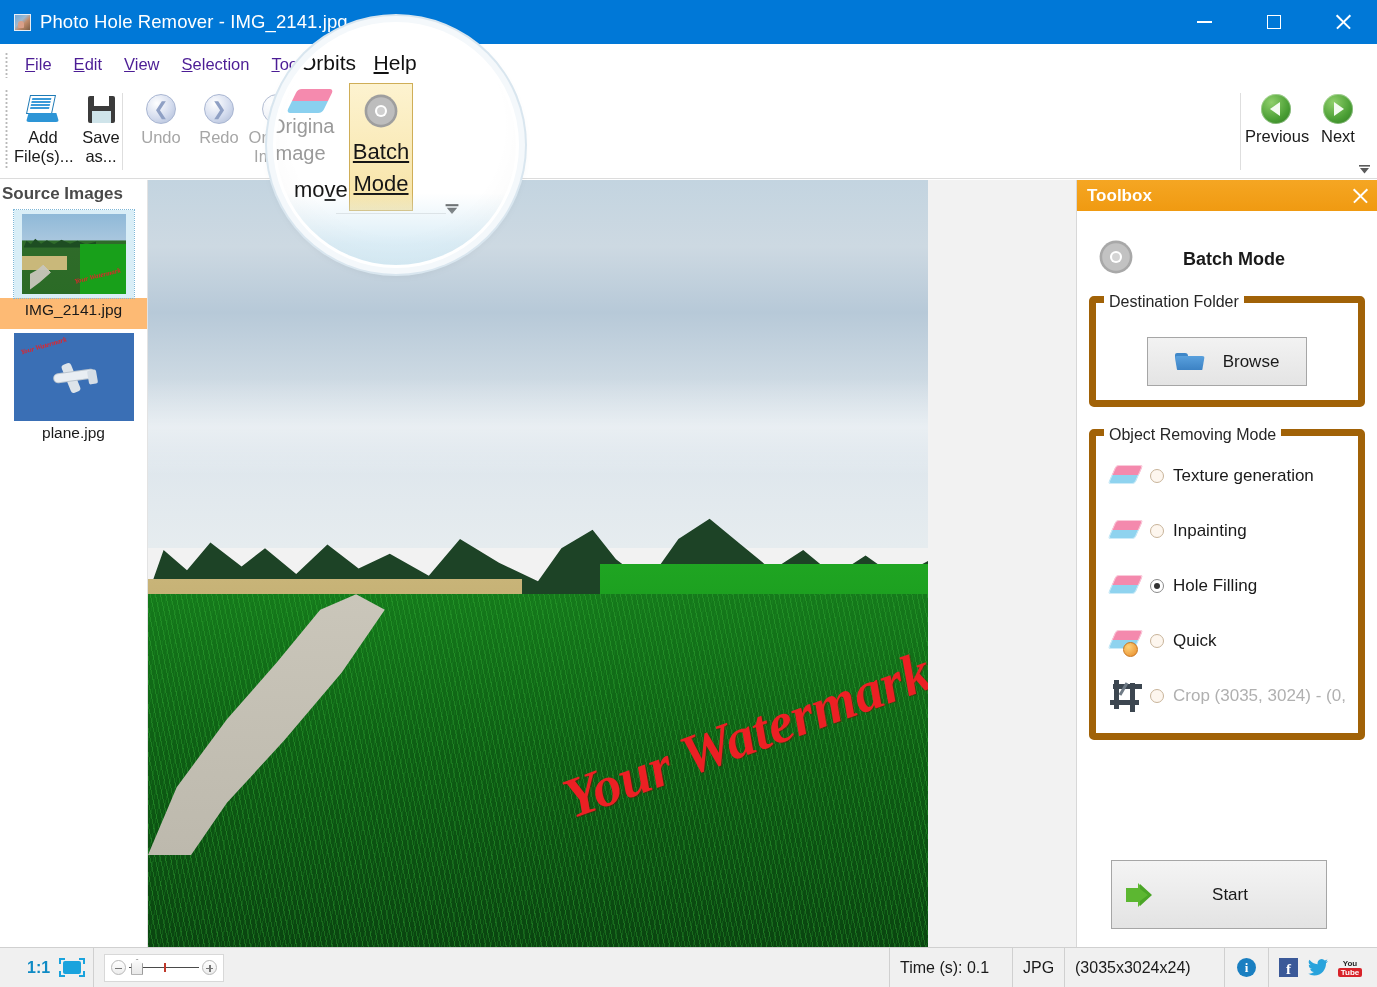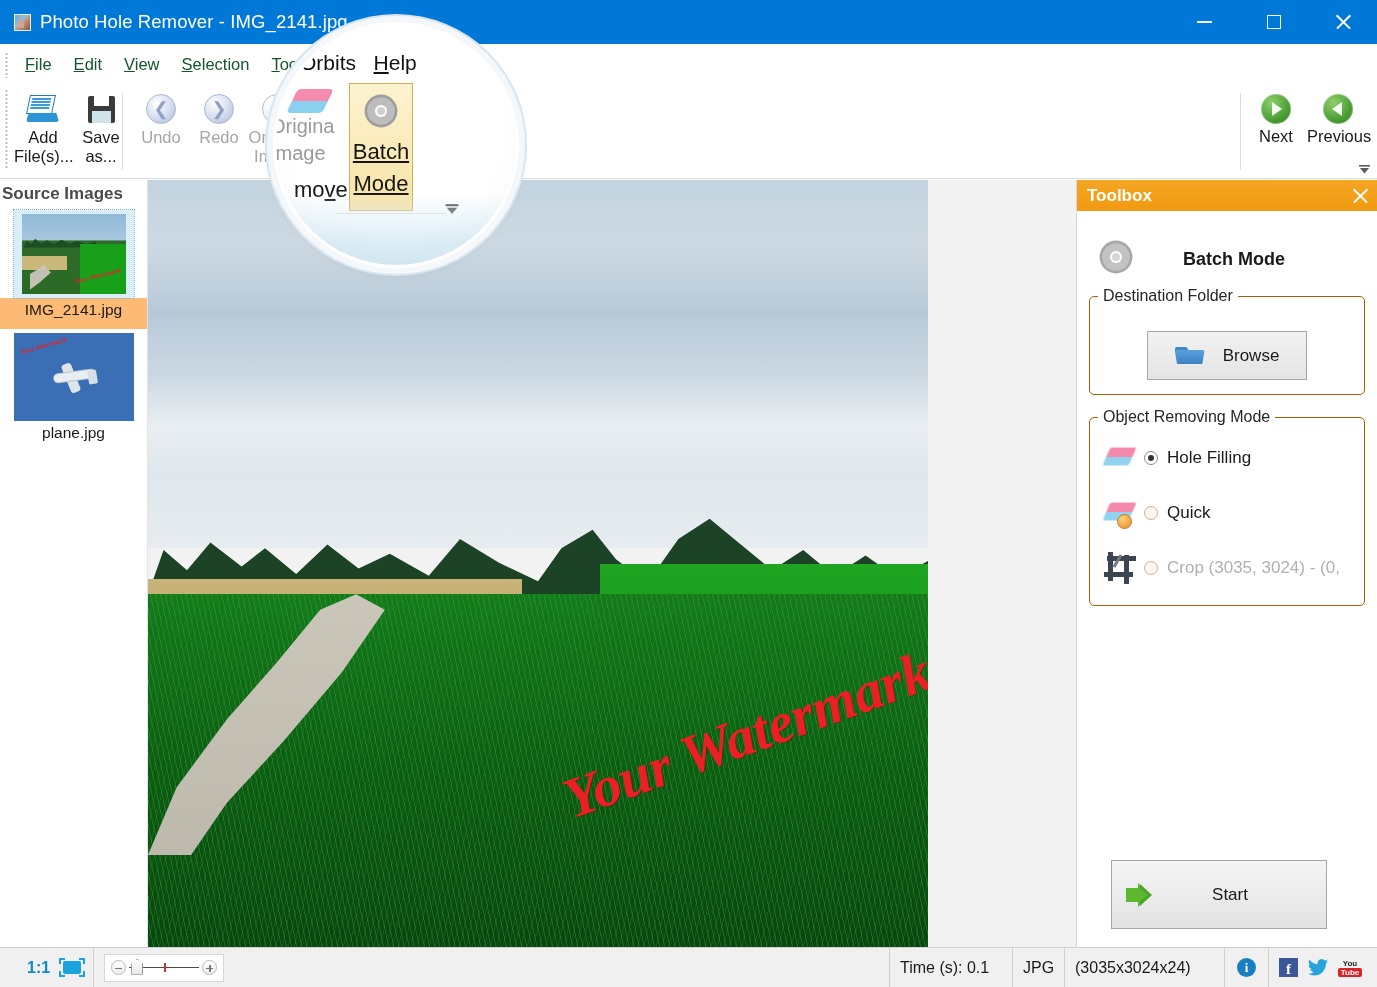--- a/index.html
+++ b/index.html
@@ -44,21 +44,21 @@
   .menubar {
     position: absolute; left: 0; top: 44px; width: 1377px; height: 41px;
     background: #ffffff; display: flex; align-items: center;
   }
   .grip {
     width: 3px; height: 26px; margin-left: 5px; margin-right: 6px;
     background-image: radial-gradient(circle, #b9b9b9 1px, transparent 1.2px);
     background-size: 3px 4px;
   }
   .menu-item {
-    padding: 3px 11px; font-size: 16.5px; color: #14532d; white-space: nowrap;
+    padding: 3px 11px; font-size: 16.5px; color: #4c1d95; white-space: nowrap;
   }
   .menu-item u { text-decoration: underline; }
 
   
   .ribbon {
     position: absolute; left: 0; top: 85px; width: 1377px; height: 94px;
     background: #ffffff; border-bottom: 1px solid #dcdcdc;
   }
   .rib-grip {
     position: absolute; left: 5px; top: 4px; width: 3px; height: 80px;
@@ -261,21 +261,21 @@
   .tb-x { position: relative; width: 17px; height: 17px; cursor: pointer; }
   .tb-x::before, .tb-x::after {
     content:""; position:absolute; left:-1px; top:8px; width:19px; height:1.6px; background:#ffffff;
   }
   .tb-x::before { transform: rotate(45deg); } .tb-x::after { transform: rotate(-45deg); }
 
   .tb-mode { display: flex; align-items: center; padding: 25px 0 6px 18px; gap: 28px; }
   .tb-mode .label { font-size: 18px; font-weight: bold; color: #1a1a1a; margin-left: 18px; }
 
   .fieldset {
-    margin: 8px 12px 0 12px; border: 1px solid #a16207; border-radius: 5px;
+    margin: 8px 12px 0 12px; border: 7px solid #a16207; border-radius: 5px;
     position: relative; padding: 16px 12px 14px 12px;
   }
   .fieldset > legend {
     position: absolute; top: -10px; left: 8px; background: #ffffff; padding: 0 5px;
     font-size: 16px; color: #262626;
   }
   .dest-input {
     width: 100%; height: 105px; border: 1px solid #1a1a1a; background: #ffffff;
     font-size: 16px; color: #111111; padding: 2px 3px; resize: none; line-height: 20px;
     font-family: "Liberation Sans", sans-serif; outline: none;
@@ -513,29 +513,29 @@
         </div>
         <div><span>Batch</span></div>
         <div><span>Mode</span></div>
       </div>
     </div>
 
     <div class="rib-sep" style="right:136px; top:8px;"></div>
     <div class="navgroup">
       <div class="nav-btn">
         <div class="circ-green">
-            <span class="tri-r"></span>
-          </div>
-        <div>Next</div>
+            <span class="tri-l"></span>
+          </div>
+        <div>Previous</div>
       </div>
       <div class="nav-btn">
         <div class="circ-green">
-            <span class="tri-l"></span>
-          </div>
-        <div>Previous</div>
+            <span class="tri-r"></span>
+          </div>
+        <div>Next</div>
       </div>
     </div>
     <div class="rib-more" style="right:6px;bottom:4px;">
       <svg width="13" height="12" viewBox="0 0 13 12" aria-hidden="true">
         <rect x="1" y="1" width="11" height="1.6" fill="#5b5b5b"></rect>
         <polygon points="2,4 11,4 6.5,9.5" fill="#5b5b5b"></polygon>
       </svg>
     </div>
   </div>
 
@@ -607,21 +607,39 @@
       <legend>Destination Folder</legend>
       <div class="browse-btn">
         <span class="folder-ico"></span>
         <span>Browse</span>
       </div>
     </div>
 
     <div class="fieldset" style="margin-top:22px;padding:12px 10px 10px 6px;">
       <legend>Object Removing Mode</legend>
 
-
+      <div class="mode-row">
+        <span class="mi">
+            <span class="ico-eraser">
+              <span class="er"></span>
+            </span>
+          </span>
+        <span class="radio"></span>
+        <span class="mode-label">Texture generation</span>
+      </div>
+
+      <div class="mode-row">
+        <span class="mi">
+            <span class="ico-eraser shadow">
+              <span class="er"></span>
+            </span>
+          </span>
+        <span class="radio"></span>
+        <span class="mode-label">Inpainting</span>
+      </div>
 
       <div class="mode-row">
         <span class="mi">
             <span class="ico-eraser shadow">
               <span class="er"></span>
             </span>
           </span>
         <span class="radio on"></span>
         <span class="mode-label">Hole Filling</span>
       </div>

